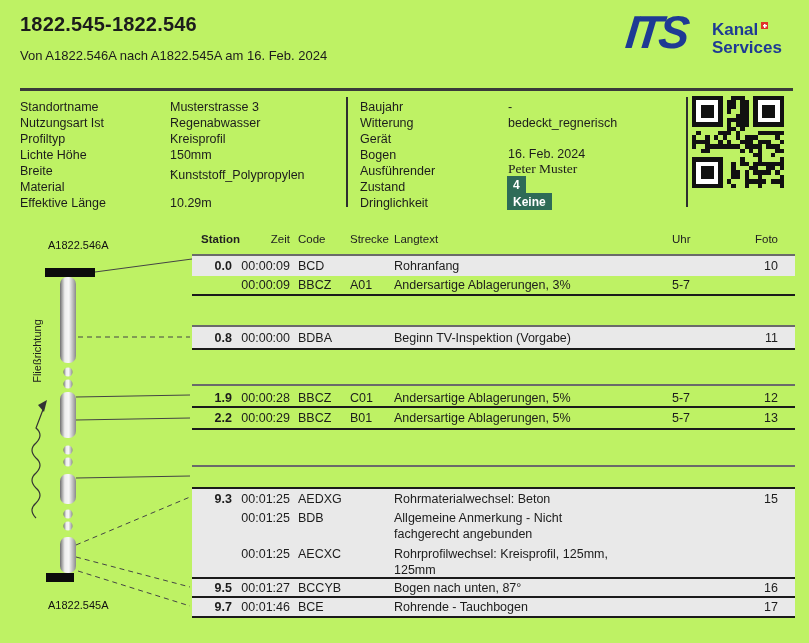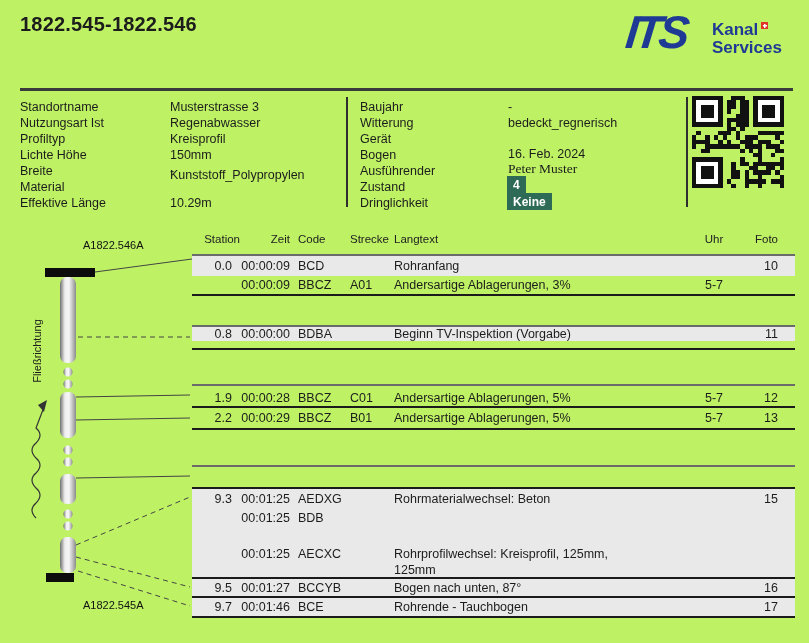--- a/index.html
+++ b/index.html
@@ -29,48 +29,49 @@
   .info-value{font-size:12.5px;}
   .serif{font-family:"Liberation Serif",serif;font-size:13.5px;}
   .vdiv{width:1.5px;height:110px;background:#2f2f2f;top:97px;}
   .badge{position:absolute;left:507px;background:var(--green);color:#fff;
          font-weight:700;font-size:12px;padding:1.5px 6px;}
 
   
   .qr{left:692px;top:96px;width:92px;height:92px;}
 
   
-  .diag-label{font-size:11px;color:#111;margin-left:35px;}
+  .diag-label{font-size:11px;color:#111;}
   .flow-label{left:-8px;top:345px;width:90px;text-align:center;font-size:11px;
               transform:rotate(-90deg);}
 
   
   .tbl{left:192px;top:0;width:603px;height:643px;}
   .rule{position:absolute;left:0;width:100%;height:2px;background:#1b1b1b;}
   .rule.thin{height:1.5px;background:#6a6a6a;}
   .trow{position:absolute;left:0;width:100%;font-size:12.5px;}
   .trow.shaded{background:var(--gray);}
   .cell{position:absolute;top:50%;transform:translateY(-50%);white-space:pre-line;line-height:16px;}
   .multi .cell{top:2px;transform:none;}
-  .cs{left:0;width:40px;text-align:right;}
+  .cs{left:0;width:40px;text-align:right;font-weight:bold;}
   .cz{left:48px;width:50px;text-align:right;}
   .cc{left:106px;}
   .ct{left:158px;}
   .cl{left:202px;width:320px;}
-  .cu{left:496px;width:52px;text-align:center;}
+  .cu{left:480px;width:52px;text-align:left;}
   .cf{left:546px;width:40px;text-align:right;}
   .thead{position:absolute;left:0;width:100%;top:229px;height:20px;font-size:11.5px;color:#222;}
   .thead .cs{width:48px;}
 </style>
 </head>
 <body>
 
 <div class="page">
 
   <div class="abs title">1822.545-1822.546</div>
+  <div class="abs subtitle">Von A1822.546A nach A1822.545A am 16. Feb. 2024</div>
   <div class="abs logo">
     <div class="logo-its">ITS</div>
     <div class="logo-txt">
       <div><span>Kanal</span><span class="flag"></span></div>
       <div>Services</div>
     </div>
   </div>
   <div class="abs toprule"></div>
 
   <div>
@@ -341,21 +342,21 @@
     </div>
     <div class="trow" style="top:276px;height:18px">
       <span class="cell cs"></span>
       <span class="cell cz">00:00:09</span>
       <span class="cell cc">BBCZ</span>
       <span class="cell ct">A01</span>
       <span class="cell cl">Andersartige Ablagerungen, 3%</span>
       <span class="cell cu">5-7</span>
       <span class="cell cf"></span>
     </div>
-    <div class="trow shaded" style="top:327px;height:14px">
+    <div class="trow shaded" style="top:327px;height:21px">
       <span class="cell cs">0.8</span>
       <span class="cell cz">00:00:00</span>
       <span class="cell cc">BDBA</span>
       <span class="cell ct"></span>
       <span class="cell cl">Beginn TV-Inspektion (Vorgabe)</span>
       <span class="cell cu"></span>
       <span class="cell cf">11</span>
     </div>
     <div class="trow" style="top:386px;height:24px">
       <span class="cell cs">1.9</span>
@@ -382,20 +383,22 @@
       <span class="cell ct"></span>
       <span class="cell cl">Rohrmaterialwechsel: Beton</span>
       <span class="cell cu"></span>
       <span class="cell cf">15</span>
     </div>
     <div class="trow shaded multi" style="top:508px;height:36px">
       <span class="cell cs"></span>
       <span class="cell cz">00:01:25</span>
       <span class="cell cc">BDB</span>
       <span class="cell ct"></span>
+      <span class="cell cl">Allgemeine Anmerkung - Nicht
+fachgerecht angebunden</span>
       <span class="cell cu"></span>
       <span class="cell cf"></span>
     </div>
     <div class="trow shaded multi" style="top:544px;height:33px">
       <span class="cell cs"></span>
       <span class="cell cz">00:01:25</span>
       <span class="cell cc">AECXC</span>
       <span class="cell ct"></span>
       <span class="cell cl">Rohrprofilwechsel: Kreisprofil, 125mm,
 125mm</span>

